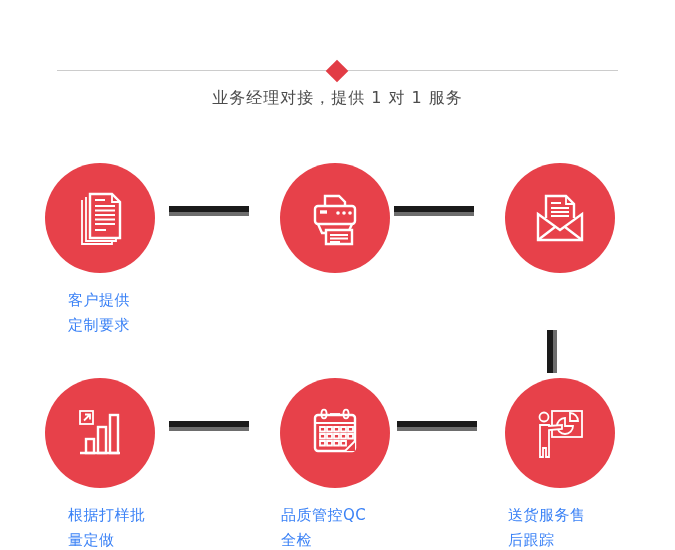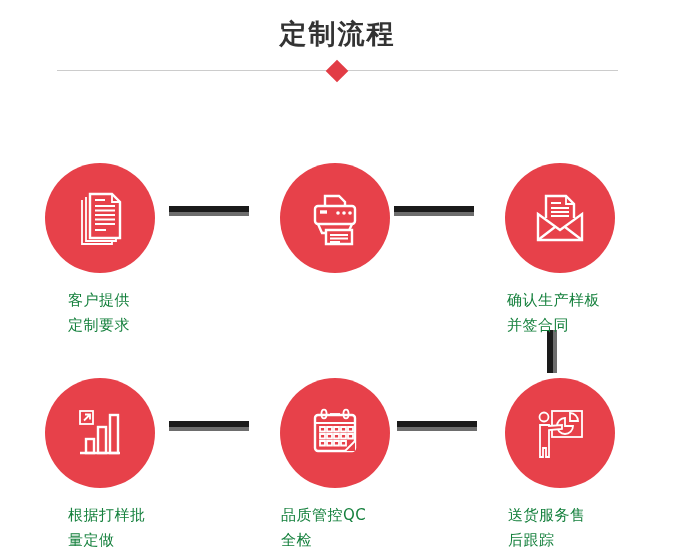--- a/index.html
+++ b/index.html
@@ -31,39 +31,39 @@
     position:absolute;width:80px;height:10px;
     background:linear-gradient(to bottom,#1a1a1a 0 55%,#6d6d6d 55% 100%);
   }
   .ha1{left:169px;top:206px;} .ha2{left:394px;top:206px;}
   .hb1{left:169px;top:421px;} .hb2{left:397px;top:421px;}
   .vconn{
     position:absolute;width:10px;height:43px;left:547px;top:330px;
     background:linear-gradient(to right,#1a1a1a 0 55%,#6d6d6d 55% 100%);
   }
   .step-label{
-    position:absolute;font-size:15px;color:#15803d;line-height:25px;
+    position:absolute;font-size:15px;color:#3b82f6;line-height:25px;
     white-space:pre-line;letter-spacing:0.5px;
   }
   .l1{left:68px;top:288px;} .l2{left:281px;top:288px;} .l3{left:507px;top:288px;}
   .l4{left:68px;top:503px;} .l5{left:281px;top:503px;} .l6{left:508px;top:503px;}
   .ic{stroke:#ffffff;fill:none;stroke-width:2.4;}
   .ic .thin{stroke-width:1.8;}
   .ic .thick{stroke-width:3.4;}
   .ic .fillred{fill:#e7414a;}
   .ic .fillwhite{fill:#ffffff;stroke:none;}
 </style>
 </head>
 <body>
 
 <div class="page">
 
-  <div class="title">定制流程</div>
   <div class="divider"></div>
   <div class="diamond"></div>
+  <div class="subtitle">业务经理对接，提供 1 对 1 服务</div>
 
   <div class="hconn ha1"></div>
   <div class="hconn ha2"></div>
   <div class="vconn"></div>
   <div class="hconn hb1"></div>
   <div class="hconn hb2"></div>
 
   <div class="circle c1">
     <svg class="ic" viewBox="0 0 64 64">
       <path d="M14,14 V58 H44 V55" class="thin"></path>
@@ -129,22 +129,20 @@
       <rect x="24" y="10" width="30" height="26" class="thin"></rect>
       <path class="thin" d="M37,17 A8,8 0 1 0 45,25 L37,25 Z"></path>
       <path class="thin" d="M42,12 A8,8 0 0 1 50,20 L42,20 Z"></path>
       <circle cx="16" cy="16" r="4.5" class="thin"></circle>
       <path class="thin fillred" d="M12,24 V56 H15 V47 H18 V56 H21 V29 L34,28 L34,24 L21,25 V24 Z"></path>
     </svg>
   </div>
 
   <div class="step-label l1">客户提供
 定制要求</div>
-  <div class="step-label l3">确认生产样板
-并签合同</div>
   <div class="step-label l4">根据打样批
 量定做</div>
   <div class="step-label l5">品质管控QC
 全检</div>
   <div class="step-label l6">送货服务售
 后跟踪</div>
 
 </div>
 
 </body></html>

